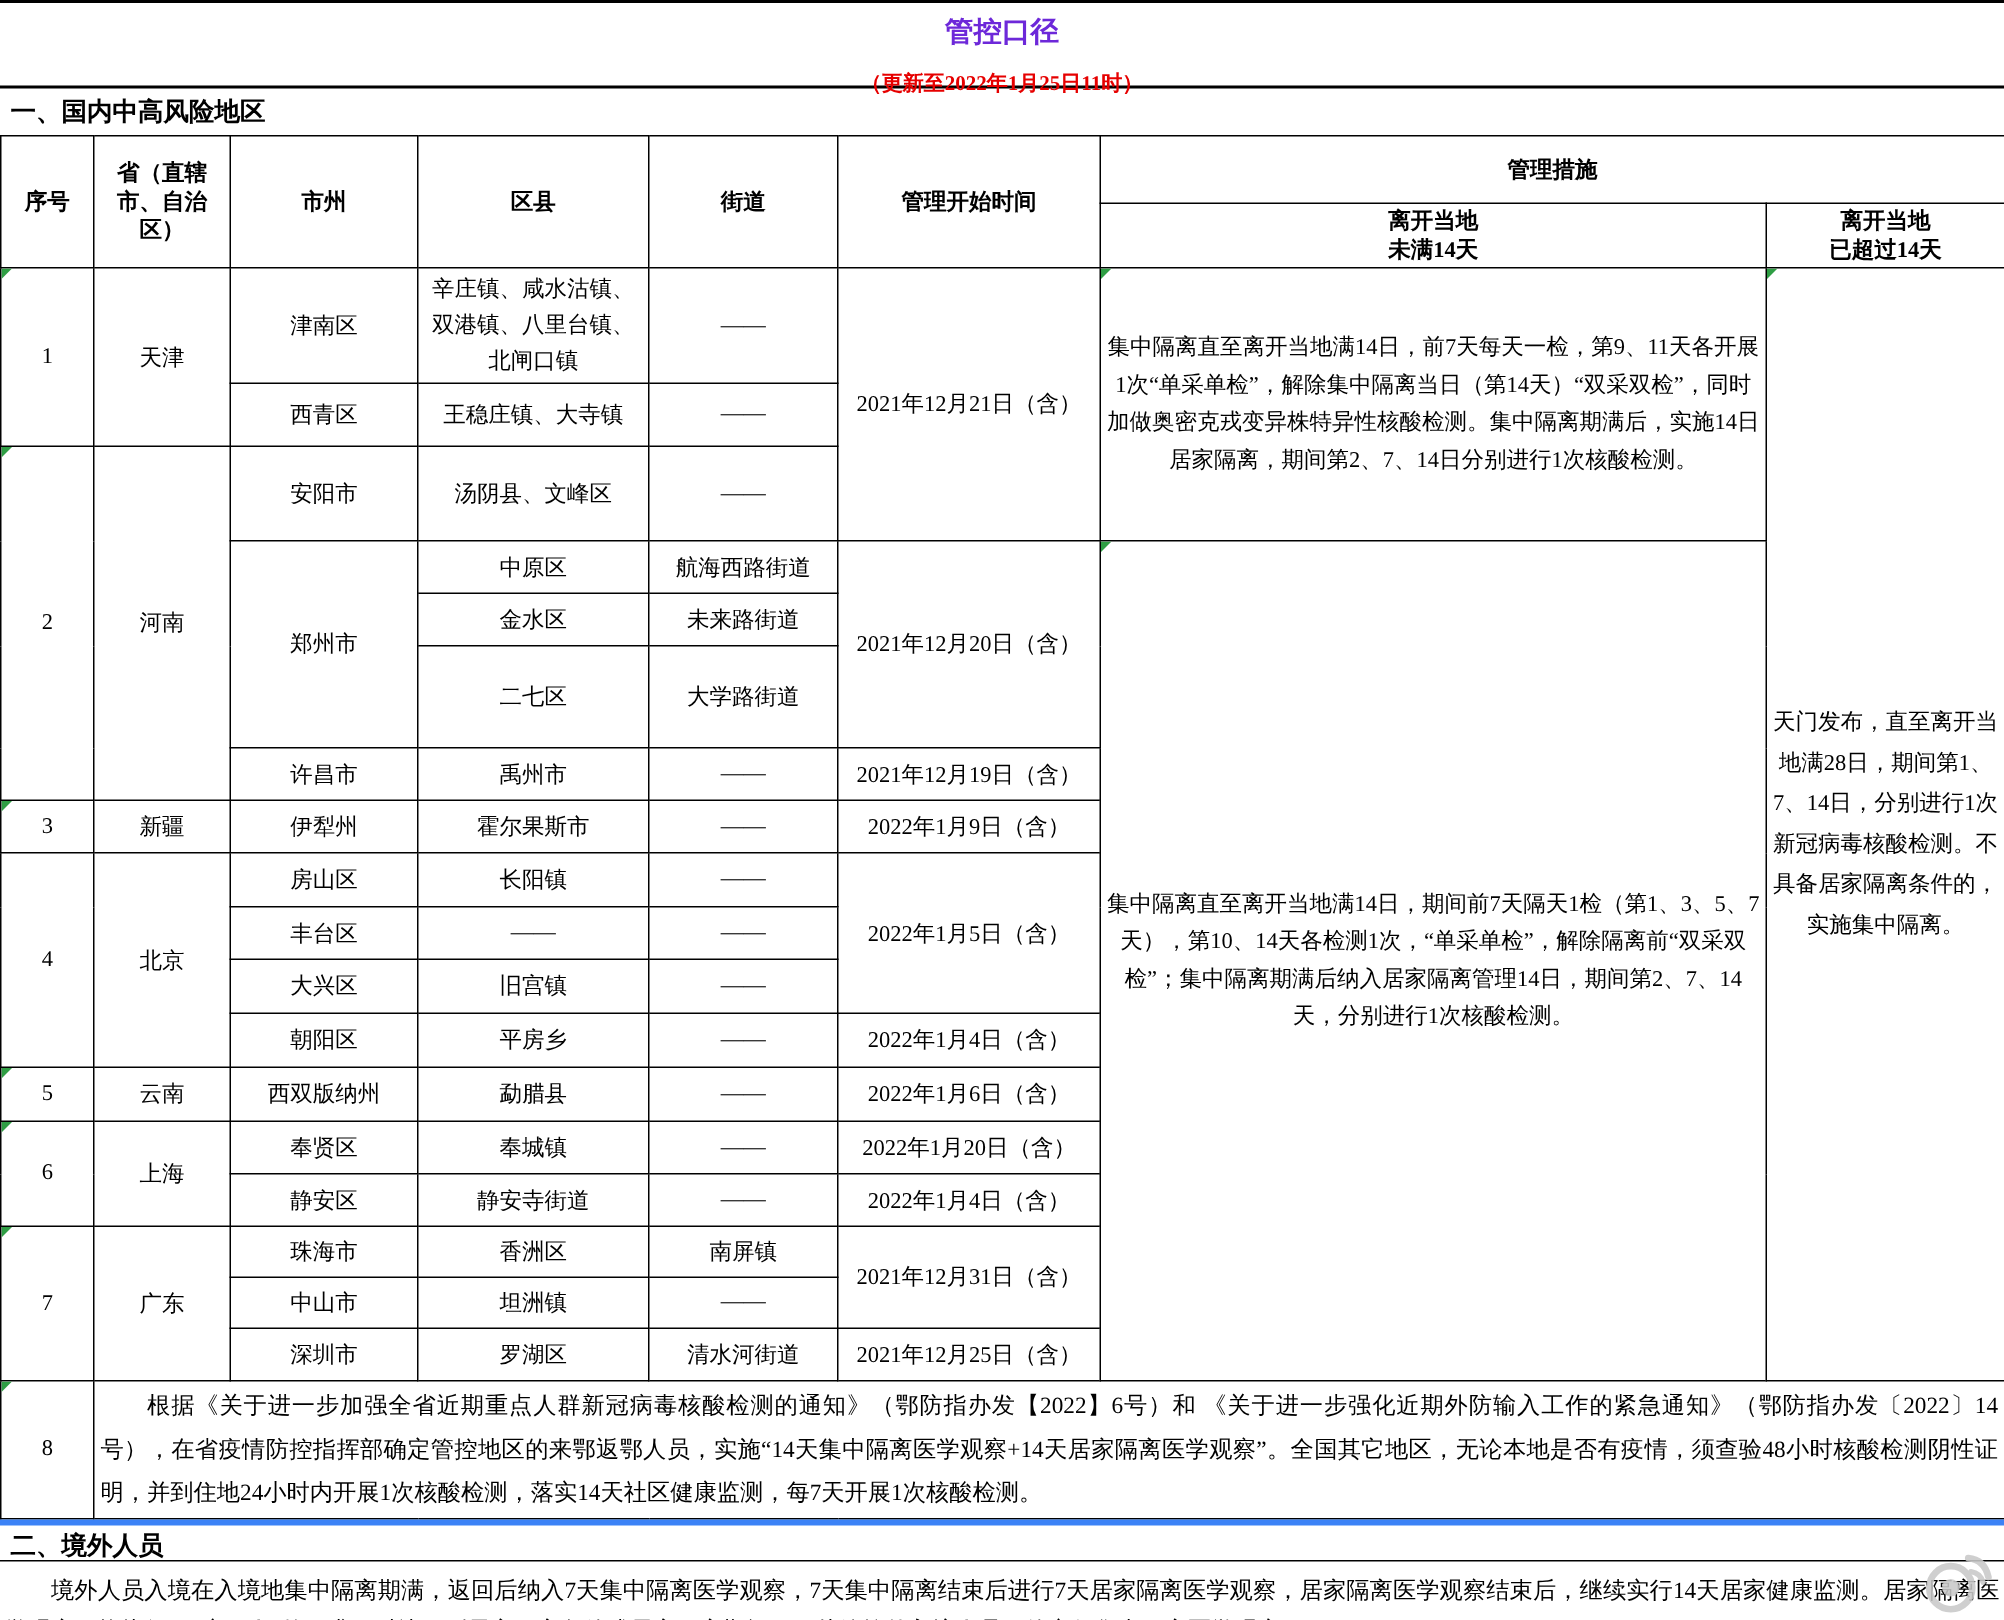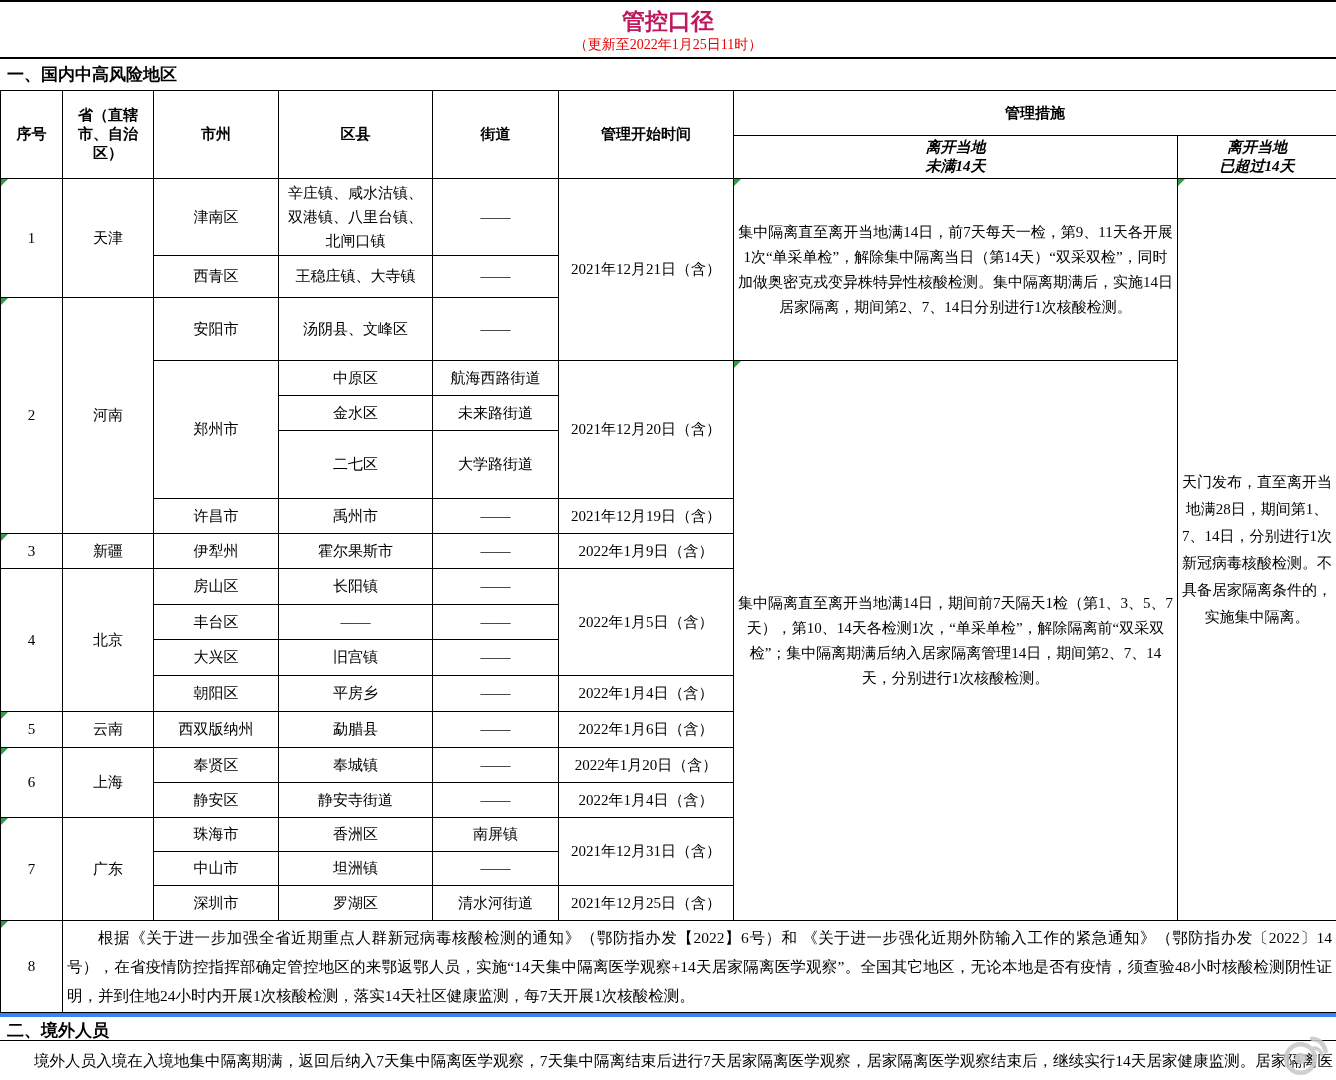--- a/index.html
+++ b/index.html
@@ -8,39 +8,39 @@
     width:1336px;height:1080px;
     overflow:hidden;
     background:#fff;
     font-family:"Liberation Serif","DejaVu Serif",serif;
     color:#000;
     border-top:2px solid #000;
     box-sizing:border-box;
   }
   
   .titlebar{height:57px;border-bottom:2px solid #000;text-align:center;padding-top:6px;box-sizing:border-box;}
-  .doc-title{font-size:23px;font-weight:bold;color:#be185d;line-height:28px;}
-  .doc-subtitle{font-size:14px;font-weight:normal;color:#e60000;line-height:18px;}
+  .doc-title{font-size:19px;font-weight:bold;color:#6d28d9;line-height:28px;}
+  .doc-subtitle{font-size:14px;font-weight:bold;color:#e60000;line-height:18px;margin-top:12px;}
   .sec-header{height:31px;line-height:31px;font-size:17px;font-weight:bold;padding-left:7px;box-sizing:border-box;}
   .sec-header2{border-bottom:1px solid #000;border-top:4px solid #3b82f6;height:28px;line-height:27px;}
   
   table.main{border-collapse:collapse;table-layout:fixed;width:1336px;}
   table.main td,table.main th{
     border:1px solid #000;
     font-size:15px;
     text-align:center;
     vertical-align:middle;
     padding:2px 4px;
     box-sizing:border-box;
     overflow:hidden;
     position:relative;
     font-weight:normal;
   }
   table.main th{font-weight:bold;margin-top:36px;}
-  .pre{white-space:pre-line;font-style:italic;}
+  .pre{white-space:pre-line;}
   .bold{font-weight:bold;}
   .tl{text-align:left;padding:2px 7px;line-height:24px;margin-top:46px;}
   .m-cell{text-align:justify;padding:8px 12px;line-height:25px;font-size:15.5px;vertical-align:middle;}
   .gt14-cell{text-align:justify;padding:8px 9px;line-height:27px;font-size:15.5px;vertical-align:middle;}
   .b{font-weight:normal;}
   .note-cell{text-align:left;padding:2px 8px;border-radius:23px;}
   .note-cell p{margin:0;text-indent:2em;text-align:justify;line-height:29px;font-size:15.5px;}
   
   .gt:before{
     content:"";position:absolute;top:0;left:0;width:0;height:0;

